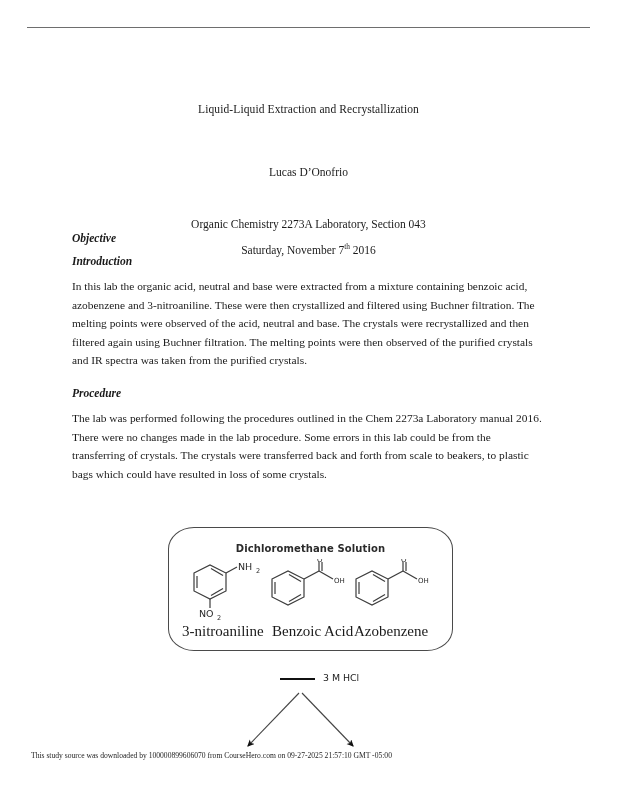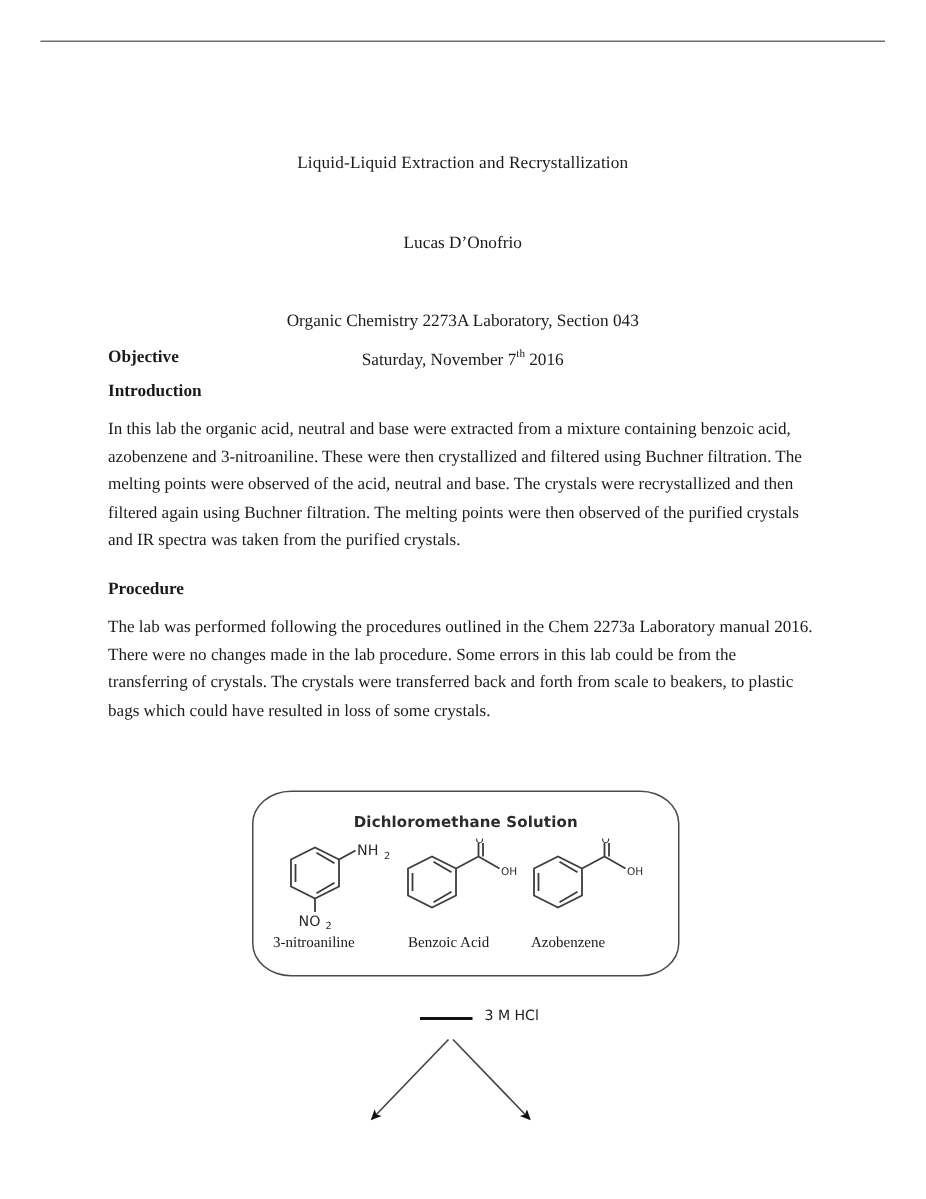--- a/index.html
+++ b/index.html
@@ -42,21 +42,21 @@
   }
   .doc-title {
     font-size: 11.5px;
     line-height: 15px;
     letter-spacing: .1px;
     margin-top: 36px;
   }
   .author {
     font-size: 11.5px;
     line-height: 15px;
-    margin-top: 38px;
+    margin-top: 48px;
   }
   .course {
     font-size: 11.5px;
     line-height: 15px;
     margin-top: 37px;
   }
   .date {
     font-size: 11.5px;
     line-height: 15px;
     margin-top: 11px;
@@ -72,20 +72,21 @@
     position: absolute;
     left: 72px;
     top: 231px;
     width: 473px;
   }
   .sec-head {
     font-size: 11.5px;
     font-weight: bold;
     line-height: 15px;
     margin: 0 0 8px 0;
+    font-style: italic;
   }
   .sec-body {
     font-size: 11.4px;
     line-height: 18.6px;
     margin: 0 0 16px 0;
     text-align: left;
   }
   .sec-body:last-child { margin-bottom: 0; }
   .sec-head.spaced { margin-top: 2px; }
 
@@ -140,21 +141,21 @@
   .names {
     position: absolute;
     left: 0;
     top: 96px;
     width: 285px;
     height: 18px;
   }
   .mol-name {
     position: absolute;
     top: 0;
-    font-size: 10px;
+    font-size: 15px;
     color: #1a1a1a;
     white-space: nowrap;
   }
   .mol-name.n1 { left: 14px; }
   .mol-name.n2 { left: 104px; }
   .mol-name.n3 { left: 186px; }
 
   
   .reagent {
     position: absolute;
@@ -313,14 +314,15 @@
             <path d="M0,0 L6.5,3 L0,6 L1.6,3 z" fill="#111"></path>
           </marker>
         </defs>
         <line x1="131" y1="4" x2="80" y2="57" stroke="#444" stroke-width="1.1" marker-end="url(#arrowhead)"></line>
         <line x1="134" y1="4" x2="185" y2="57" stroke="#444" stroke-width="1.1" marker-end="url(#arrowhead)"></line>
       </svg>
     </div>
 
   </div>
 
+  <div class="footer-note">This study source was downloaded by 100000899606070 from CourseHero.com on 09-27-2025 21:57:10 GMT -05:00</div>
 
 </div>
 
 </body></html>

